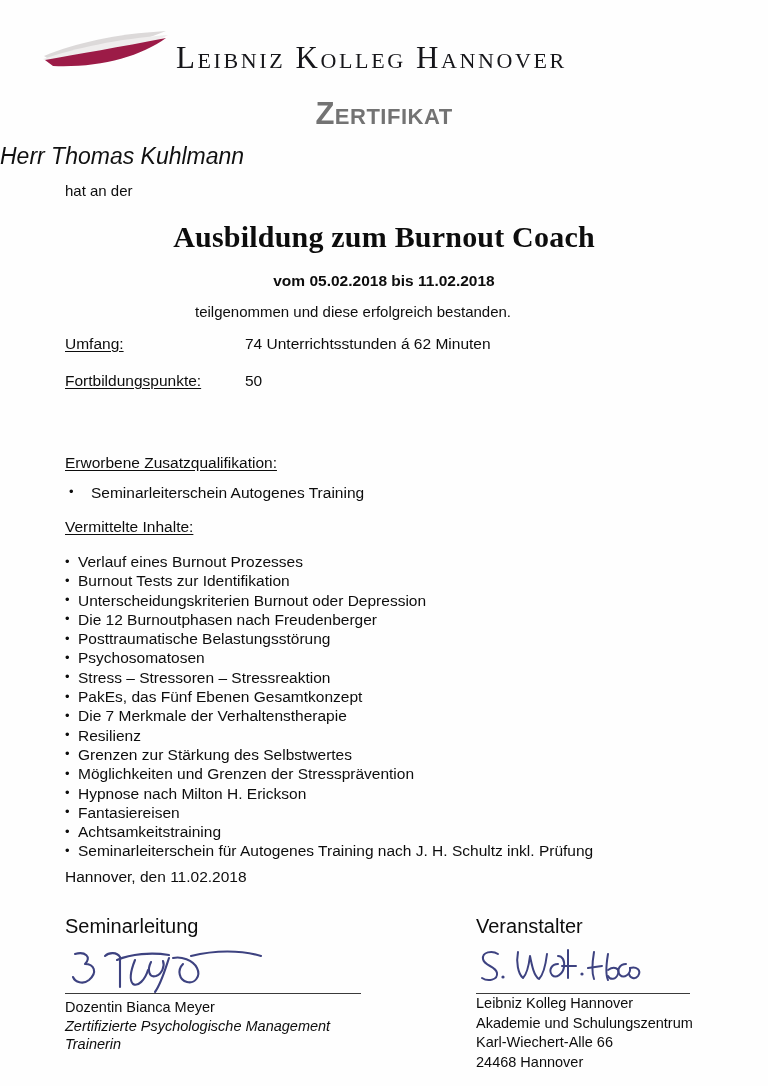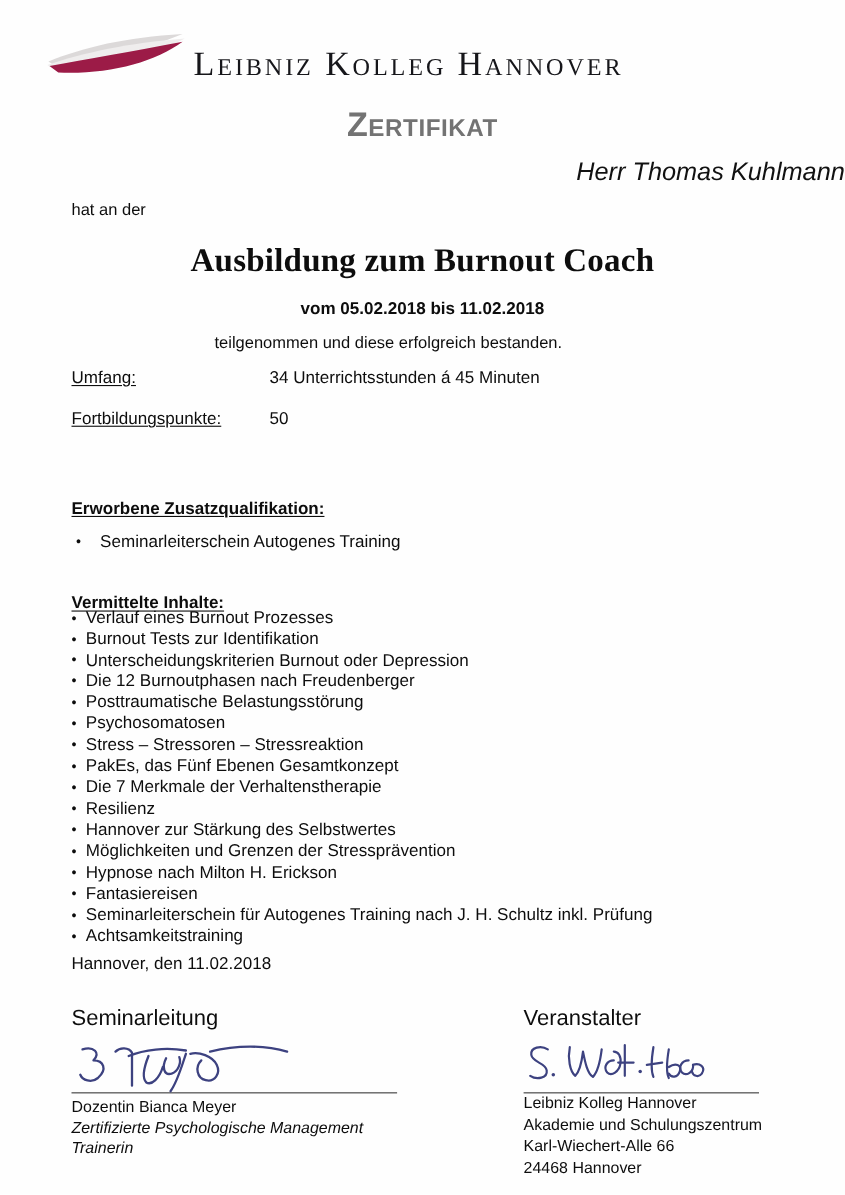--- a/index.html
+++ b/index.html
@@ -52,21 +52,21 @@
     font-size: 31px;
     font-weight: bold;
     font-variant: small-caps;
     letter-spacing: 0.5px;
     color: #737373;
   }
   .recipient {
     position: absolute;
     left: 0; top: 143px;
     width: 768px;
-    text-align: right;
+    text-align: left;
     font-size: 23px;
     font-style: italic;
     font-weight: 500;
     color: #111;
   }
 
   .lead-in {
     position: absolute;
     left: 65px; top: 182px;
     font-size: 15px;
@@ -116,24 +116,23 @@
   #row-points { left: 65px; top: 372px; }
   #row-points .val { left: 180px; text-align: center; }
 
   
   .sec-head {
     position: absolute;
     left: 65px;
     font-size: 15.5px;
     text-decoration: underline;
     text-underline-offset: 2px;
-    font-weight: bold;
   }
   #head-zusatz { top: 454px; }
-  #head-inhalte { top: 540px; }
+  #head-inhalte { top: 518px; }
 
   .zusatz-list {
     position: absolute;
     left: 65px; top: 483px;
     margin: 0; padding: 0;
     list-style: none;
     font-size: 15.5px;
   }
   .zusatz-list li {
     position: relative;
@@ -217,21 +216,21 @@
 
   <div class="cert-title">Zertifikat</div>
   <div class="recipient">Herr Thomas Kuhlmann</div>
   <div class="lead-in">hat an der</div>
   <div class="course-name">Ausbildung zum Burnout Coach</div>
   <div class="course-dates">vom 05.02.2018 bis 11.02.2018</div>
   <div class="passed-line">teilgenommen und diese erfolgreich bestanden.</div>
 
   <div class="row" id="row-umfang">
     <span class="lbl">Umfang:</span>
-    <span class="val">34 Unterrichtsstunden á 45 Minuten</span>
+    <span class="val">74 Unterrichtsstunden á 62 Minuten</span>
   </div>
   <div class="row" id="row-points">
     <span class="lbl">Fortbildungspunkte:</span>
     <span class="val">50</span>
   </div>
 
   <div class="sec-head" id="head-zusatz">Erworbene Zusatzqualifikation:</div>
   <ul class="zusatz-list">
     <li>Seminarleiterschein Autogenes Training</li>
   </ul>
@@ -241,26 +240,26 @@
     <li>Verlauf eines Burnout Prozesses</li>
     <li>Burnout Tests zur Identifikation</li>
     <li>Unterscheidungskriterien Burnout oder Depression</li>
     <li>Die 12 Burnoutphasen nach Freudenberger</li>
     <li>Posttraumatische Belastungsstörung</li>
     <li>Psychosomatosen</li>
     <li>Stress – Stressoren – Stressreaktion</li>
     <li>PakEs, das Fünf Ebenen Gesamtkonzept</li>
     <li>Die 7 Merkmale der Verhaltenstherapie</li>
     <li>Resilienz</li>
-    <li>Hannover zur Stärkung des Selbstwertes</li>
+    <li>Grenzen zur Stärkung des Selbstwertes</li>
     <li>Möglichkeiten und Grenzen der Stressprävention</li>
     <li>Hypnose nach Milton H. Erickson</li>
     <li>Fantasiereisen</li>
+    <li>Achtsamkeitstraining</li>
     <li>Seminarleiterschein für Autogenes Training nach J. H. Schultz inkl. Prüfung</li>
-    <li>Achtsamkeitstraining</li>
   </ul>
 
   <div class="place-date">Hannover, den 11.02.2018</div>
 
   <div class="sig-block" id="sig-left">
     <div class="sig-role">Seminarleitung</div>
     <div class="sig-area">
       <span class="sig-ink">
         <svg width="230" height="52" viewBox="0 0 230 52" aria-hidden="true">
           <g fill="none" stroke="#3d4280" stroke-width="2.1" stroke-linecap="round" stroke-linejoin="round">

